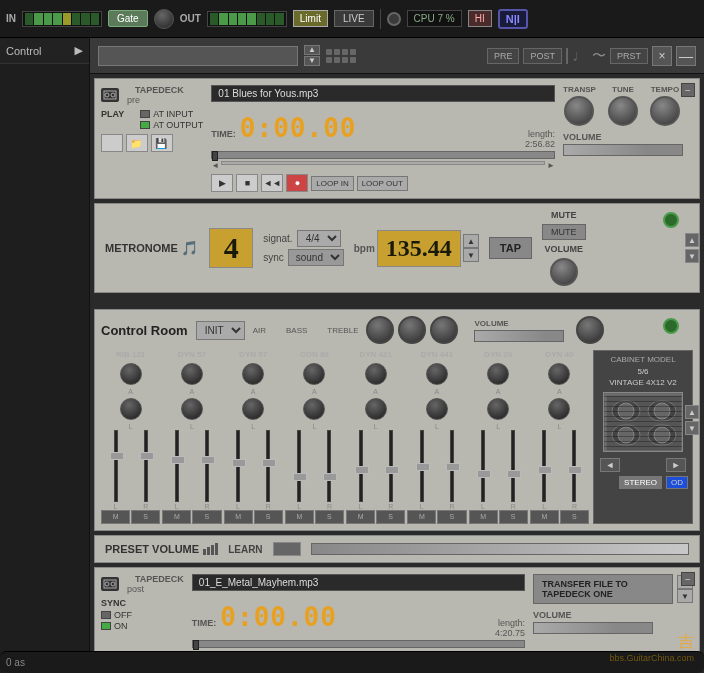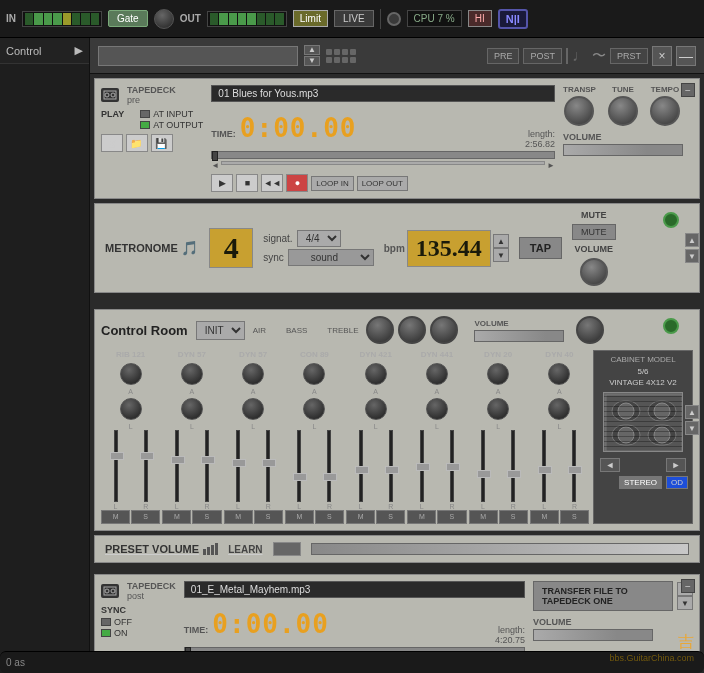--- a/index.html
+++ b/index.html
@@ -259,20 +259,21 @@
     }
     .tapedeck-title {
       font-size: 11px;
       font-weight: bold;
       color: #333;
     }
     .tapedeck-title span {
       display: block;
       font-size: 9px;
       color: #555;
+      margin-left: 8px;
     }
     .tape-icon {
       width: 18px;
       height: 14px;
       background: #333;
       border-radius: 2px;
       display: inline-flex;
       align-items: center;
       justify-content: center;
     }
@@ -508,21 +509,21 @@
       background: #aaa;
       border: 1px solid #777;
       font-size: 10px;
       padding: 1px 4px;
       color: #333;
     }
     .metro-dropdown {
       background: #999;
       border: 1px solid #777;
       font-size: 10px;
-      padding: 1px 18px;
+      padding: 1px 3px;
       color: #333;
     }
     .bpm-display {
       background: #c8a030;
       color: #1a1a0a;
       font-size: 24px;
       font-weight: bold;
       padding: 4px 8px;
       border: 1px solid #888;
       font-family: serif;
@@ -803,27 +804,26 @@
       cursor: pointer;
     }
     .stereo-btn.active {
       background: #777;
       color: #fff;
     }
 
     
     .preset-vol-section {
       background: #b8b8b0;
-      margin: 0 4px 11px;
+      margin: 0 4px 4px;
       border: 1px solid #888;
       padding: 6px 10px;
       display: flex;
       align-items: center;
       gap: 10px;
-      text-decoration: underline;
     }
     .pv-title {
       font-size: 11px;
       font-weight: bold;
       color: #333;
       display: flex;
       align-items: center;
       gap: 4px;
     }
     .pv-bars {

